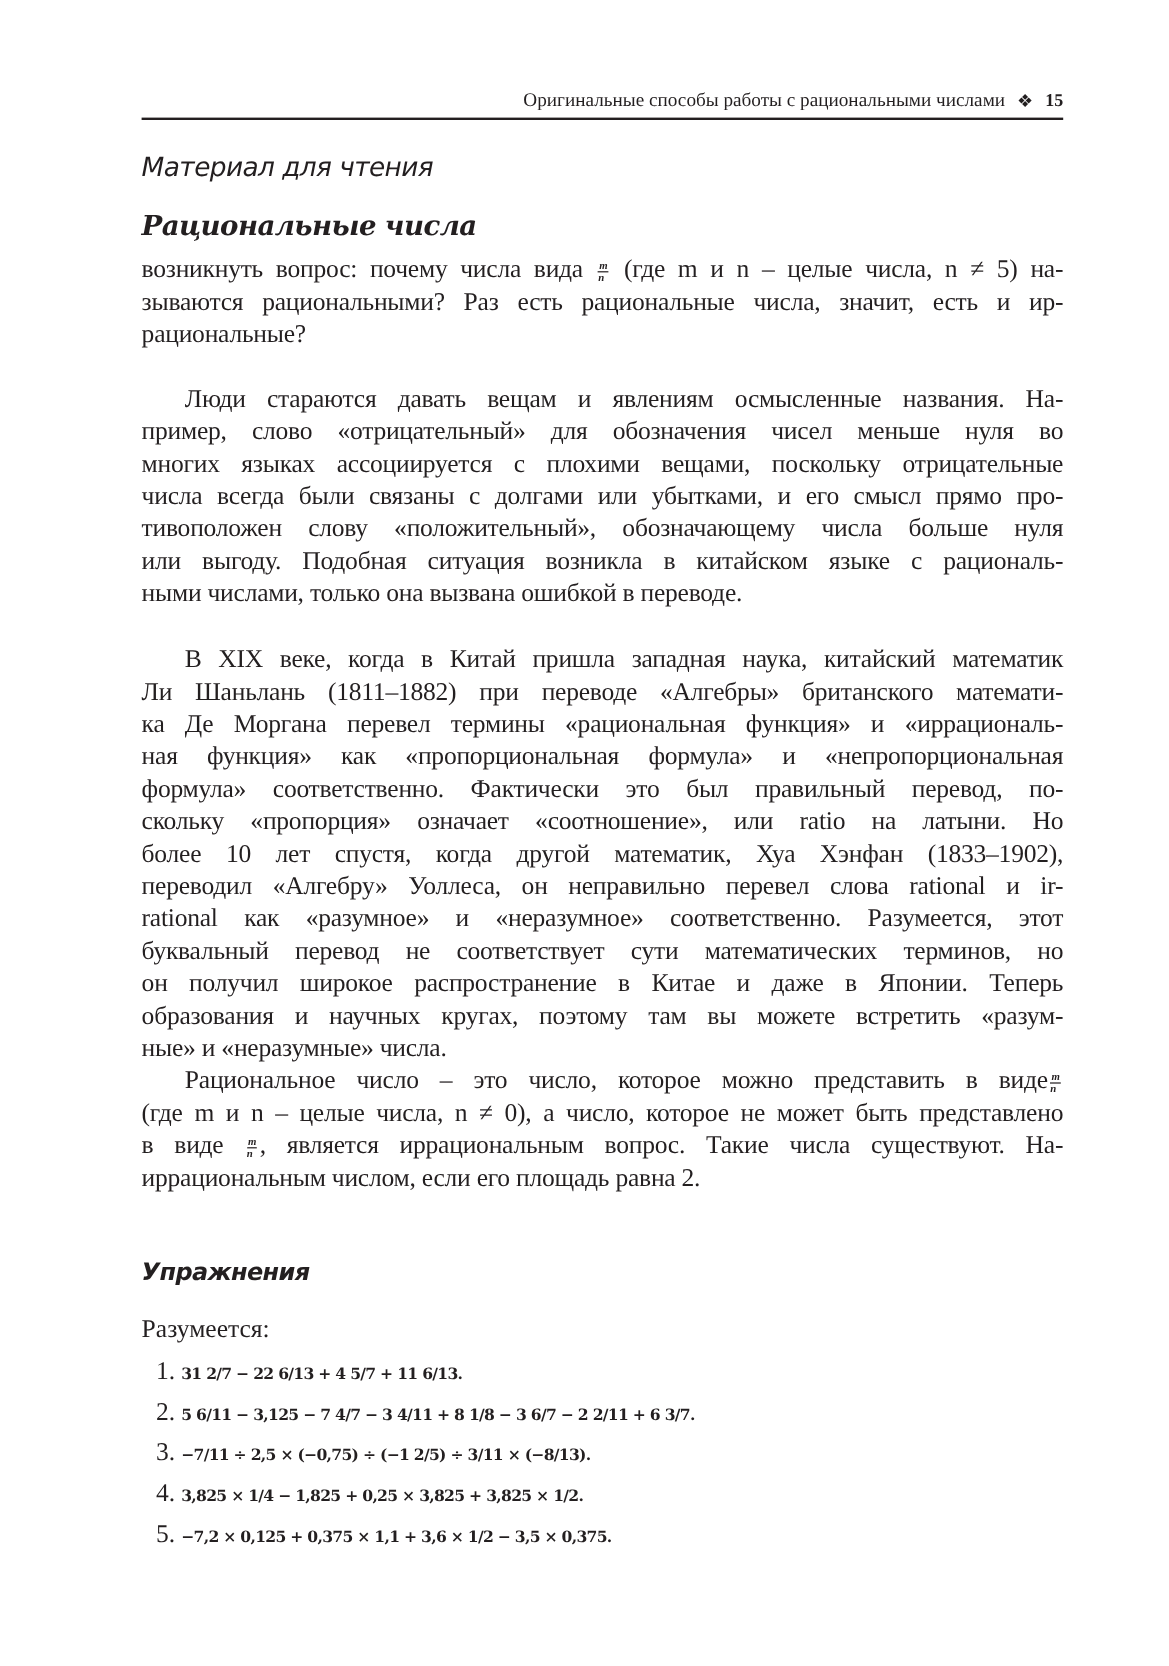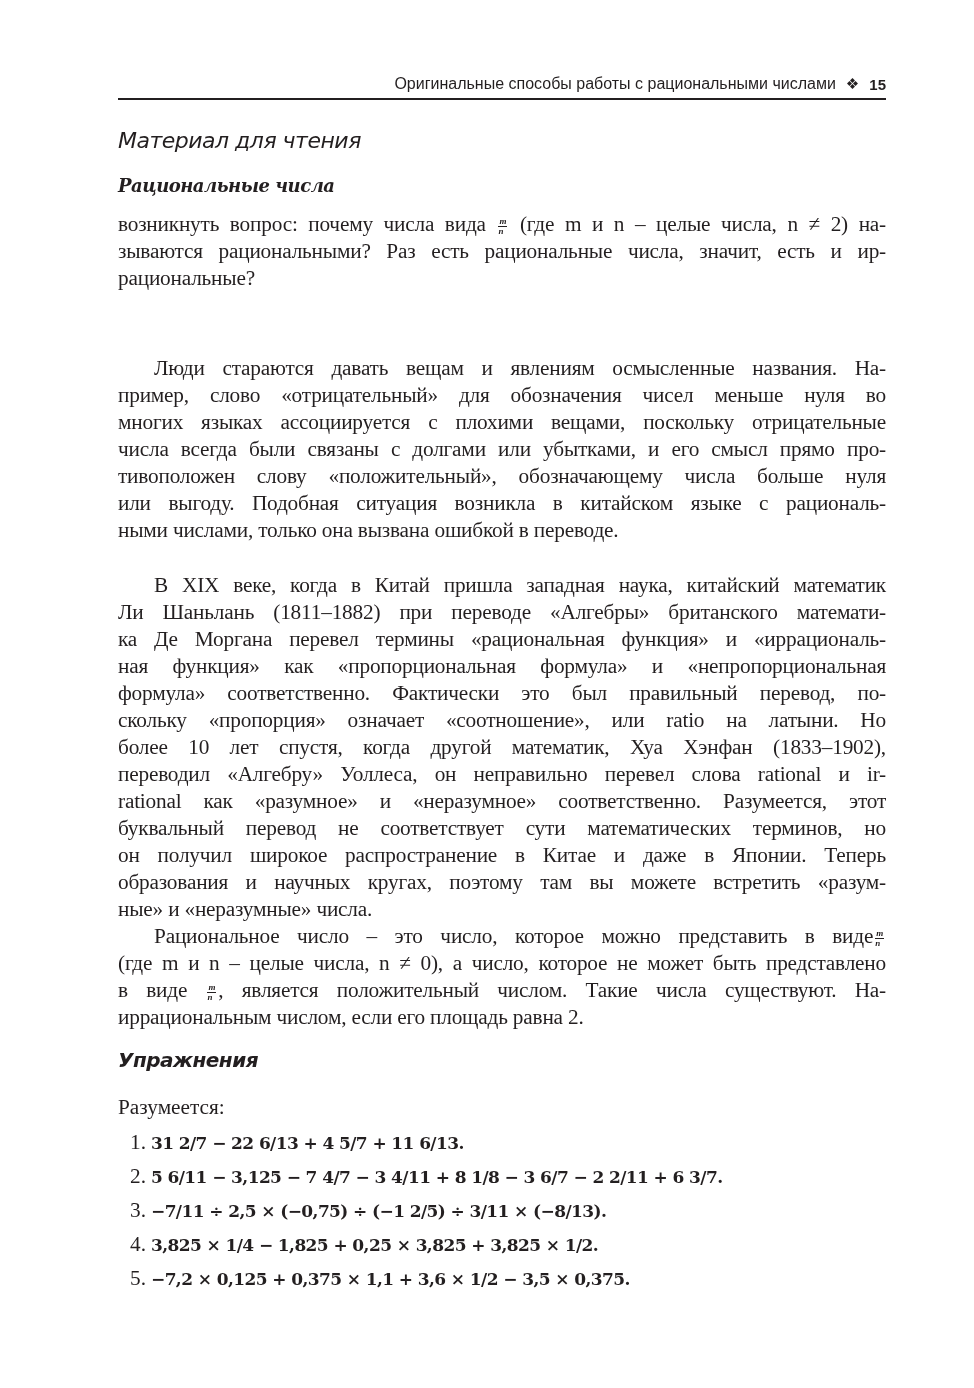--- a/index.html
+++ b/index.html
@@ -1,72 +1,72 @@
 <!DOCTYPE html>
 <html><head>
 <meta charset="utf-8">
 <style>
   html, body { margin: 0; padding: 0; background: #ffffff; }
   body { width: 974px; height: 1388px; position: relative; overflow: hidden; color: #231f20; }
   .header {
     position: absolute; left: 118px; top: 70px; width: 768px; height: 28px;
     border-bottom: 2px solid #231f20;
-    font-family: Liberation Sans, sans-serif; font-size: 16px;
+    font-family: Liberation Serif, serif; font-size: 16px;
     display: flex; justify-content: flex-end; align-items: center; text-align: center;
   }
   .header .running { font-weight: normal; }
   .header .orn { margin: 0 10px 0 10px; font-size: 15px; }
   .header .pnum { font-weight: bold; font-size: 15px; }
   .h1 {
     position: absolute; left: 118px; top: 128px;
     font-family: "DejaVu Sans", sans-serif; font-style: italic; font-weight: normal;
     font-size: 22px; letter-spacing: -0.5px;
   }
   .h2 {
     position: absolute; left: 118px; top: 175px;
     font-family: "DejaVu Serif", serif; font-style: italic; font-weight: bold;
-    font-size: 18px; letter-spacing: -0.5px;
+    font-size: 23px; letter-spacing: -0.5px;
   }
   .body {
     position: absolute; left: 118px; width: 768px;
     font-family: "Liberation Serif", serif; font-size: 21.3px; line-height: 27px;
   }
   .line { display: block; text-align: justify; text-align-last: justify; white-space: nowrap; height: 27px; letter-spacing: -0.2px; }
   .line.last { text-align-last: left; }
-  .line.indent { padding-left: 36px; margin-top: 36px; }
+  .line.indent { padding-left: 36px; }
   .frac { display: inline-flex; flex-direction: column; vertical-align: middle; font-size: 9px; line-height: 9px; font-style: italic; font-weight: bold; text-align: center; margin: 0 2px; }
   .frac .num { border-bottom: 1px solid #231f20; padding: 0 1px; }
   .h-ex {
     position: absolute; left: 118px; top: 1048px;
     font-family: "DejaVu Sans", sans-serif; font-style: italic; font-weight: bold;
     font-size: 20px; letter-spacing: -0.5px;
   }
   .intro { position: absolute; left: 118px; top: 1095px; font-family: "Liberation Serif", serif; font-size: 21.3px; }
   .exercises { position: absolute; left: 130px; top: 1125px; margin: 0; padding: 0; list-style: none; font-family: "Liberation Serif", serif; font-size: 21.3px; }
   .exercises li { height: 34px; line-height: 34px; white-space: nowrap; }
   .exercises .n { font-weight: normal; margin-right: 5px; }
-  .exercises .expr { font-family: "DejaVu Serif", serif; font-weight: bold; font-size: 17px; letter-spacing: -0.6px; }
+  .exercises .expr { font-family: "DejaVu Serif", serif; font-weight: bold; font-size: 13px; letter-spacing: -0.6px; }
 </style>
 </head>
 <body>
 
 <div class="header">
   <span class="running">Оригинальные способы работы с рациональными числами</span>
   <span class="orn">❖</span>
   <span class="pnum">15</span>
 </div>
 
 <div class="h1">Материал для чтения</div>
 <div class="h2">Рациональные числа</div>
 
 <div class="body" style="top:211px;">
   <span class="line"><span>возникнуть вопрос: почему числа вида </span><span class="frac">
         <span class="num">m</span>
         <span>n</span>
-      </span><span> (где m и n – целые числа, n ≠ 2) на-</span></span>
+      </span><span> (где m и n – целые числа, n ≠ 5) на-</span></span>
   <span class="line">зываются рациональными? Раз есть рациональные числа, значит, есть и ир-</span>
   <span class="line last">рациональные?</span>
 </div>
 
 <div class="body" style="top:319px;">
   <span class="line indent">Люди стараются давать вещам и явлениям осмысленные названия. На-</span>
   <span class="line">пример, слово «отрицательный» для обозначения чисел меньше нуля во</span>
   <span class="line">многих языках ассоциируется с плохими вещами, поскольку отрицательные</span>
   <span class="line">числа всегда были связаны с долгами или убытками, и его смысл прямо про-</span>
   <span class="line">тивоположен слову «положительный», обозначающему числа больше нуля</span>
@@ -92,21 +92,21 @@
 
 <div class="body" style="top:887px;">
   <span class="line indent"><span>Рациональное число – это число, которое можно представить в виде</span><span class="frac">
         <span class="num">m</span>
         <span>n</span>
       </span></span>
   <span class="line">(где m и n – целые числа, n ≠ 0), а число, которое не может быть представлено</span>
   <span class="line"><span>в виде </span><span class="frac">
         <span class="num">m</span>
         <span>n</span>
-      </span><span>, является положительный числом. Такие числа существуют. На-</span></span>
+      </span><span>, является иррациональным вопрос. Такие числа существуют. На-</span></span>
   <span class="line last">иррациональным числом, если его площадь равна 2.</span>
 </div>
 
 <div class="h-ex">Упражнения</div>
 <div class="intro">Разумеется:</div>
 
 <ol class="exercises">
   <li><span class="n">1.</span><span class="expr">31 2/7 − 22 6/13 + 4 5/7 + 11 6/13.</span></li>
   <li><span class="n">2.</span><span class="expr">5 6/11 − 3,125 − 7 4/7 − 3 4/11 + 8 1/8 − 3 6/7 − 2 2/11 + 6 3/7.</span></li>
   <li><span class="n">3.</span><span class="expr">−7/11 ÷ 2,5 × (−0,75) ÷ (−1 2/5) ÷ 3/11 × (−8/13).</span></li>

